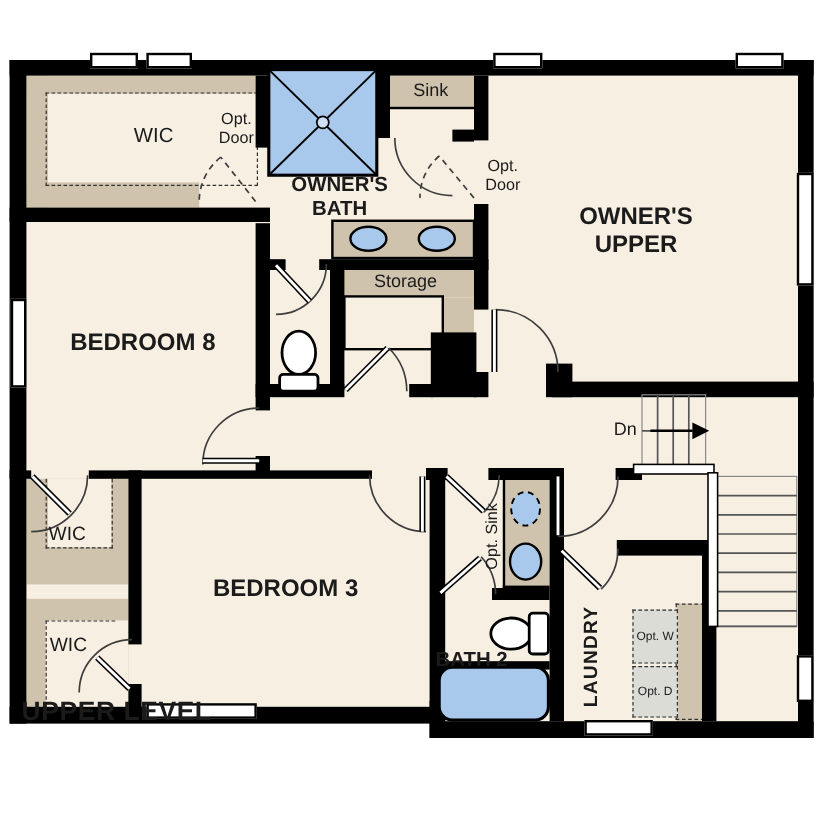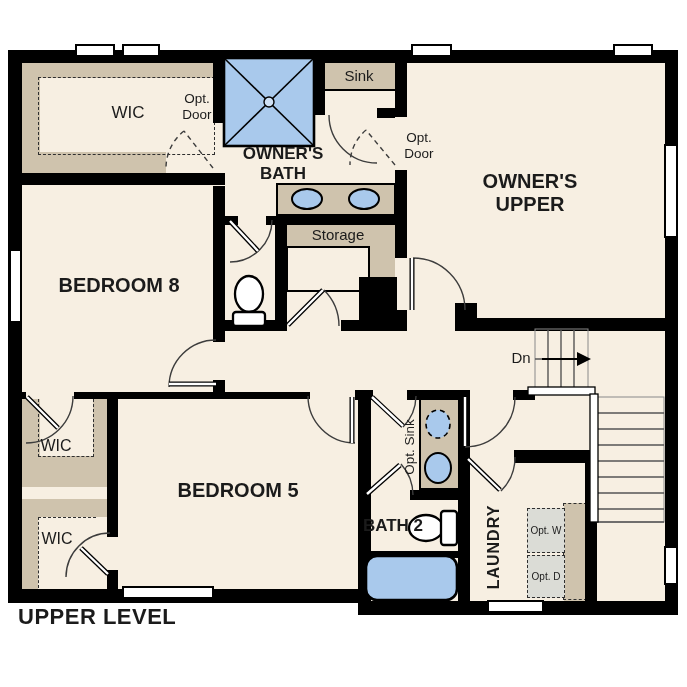--- a/index.html
+++ b/index.html
@@ -221,19 +221,19 @@
   <div class="lbl reg" style="left:197px;top:107px;width:46px;font-size:13.5px;">Opt. Door</div>
   <div class="lbl" style="left:283px;top:164px;width:108px;font-size:17px;">OWNER'S BATH</div>
   <div class="lbl reg" style="left:359px;top:76px;font-size:15px;">Sink</div>
   <div class="lbl" style="left:530px;top:193px;width:130px;font-size:20px;">OWNER'S UPPER</div>
   <div class="lbl" style="left:119px;top:286px;width:220px;font-size:20px;">BEDROOM 8</div>
   <div class="lbl reg" style="left:338px;top:235px;font-size:15px;">Storage</div>
   <div class="lbl reg" style="left:419px;top:146px;width:46px;font-size:13.5px;">Opt. Door</div>
   <div class="lbl reg" style="left:521px;top:358px;font-size:15px;">Dn</div>
   <div class="lbl reg" style="left:56px;top:446px;font-size:16px;">WIC</div>
   <div class="lbl reg" style="left:57px;top:539px;font-size:16px;">WIC</div>
-  <div class="lbl" style="left:238px;top:491px;width:220px;font-size:20px;">BEDROOM 5</div>
+  <div class="lbl" style="left:238px;top:491px;width:220px;font-size:20px;">BEDROOM 3</div>
   <div class="lbl reg rot" style="left:410px;top:447px;font-size:13.5px;">Opt. Sink</div>
-  <div class="lbl" style="left:393px;top:526px;width:64px;font-size:17px;">BATH 2</div>
+  <div class="lbl" style="left:393px;top:550px;width:64px;font-size:17px;">BATH 2</div>
   <div class="lbl rot" style="left:494px;top:547px;font-size:16px;letter-spacing:1px;">LAUNDRY</div>
 
-  <div class="title" style="left:18px;top:604px;">UPPER LEVEL</div>
+  <div class="title" style="left:18px;top:580px;">UPPER LEVEL</div>
 </div>
 
 </body></html>

